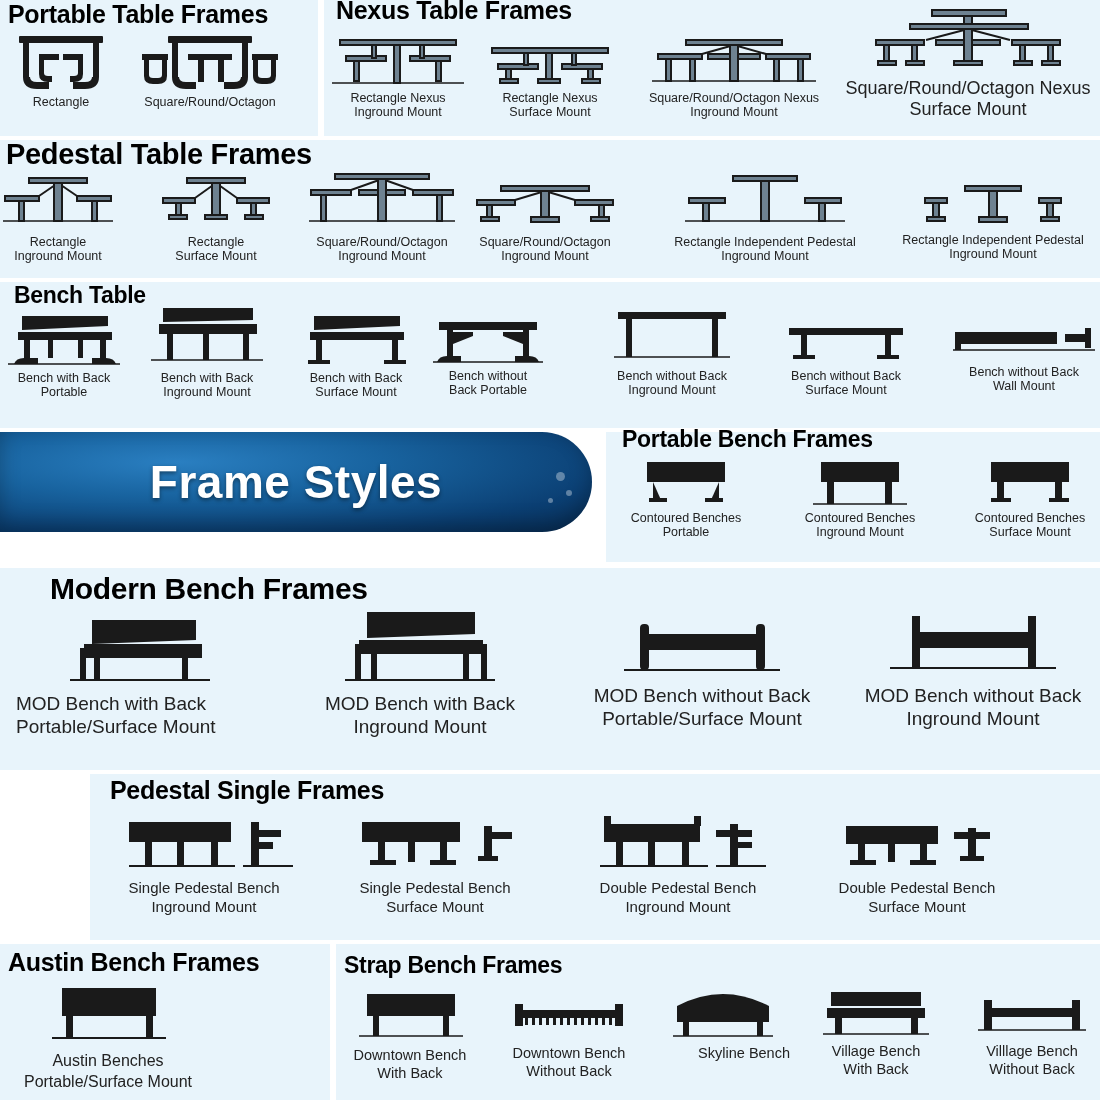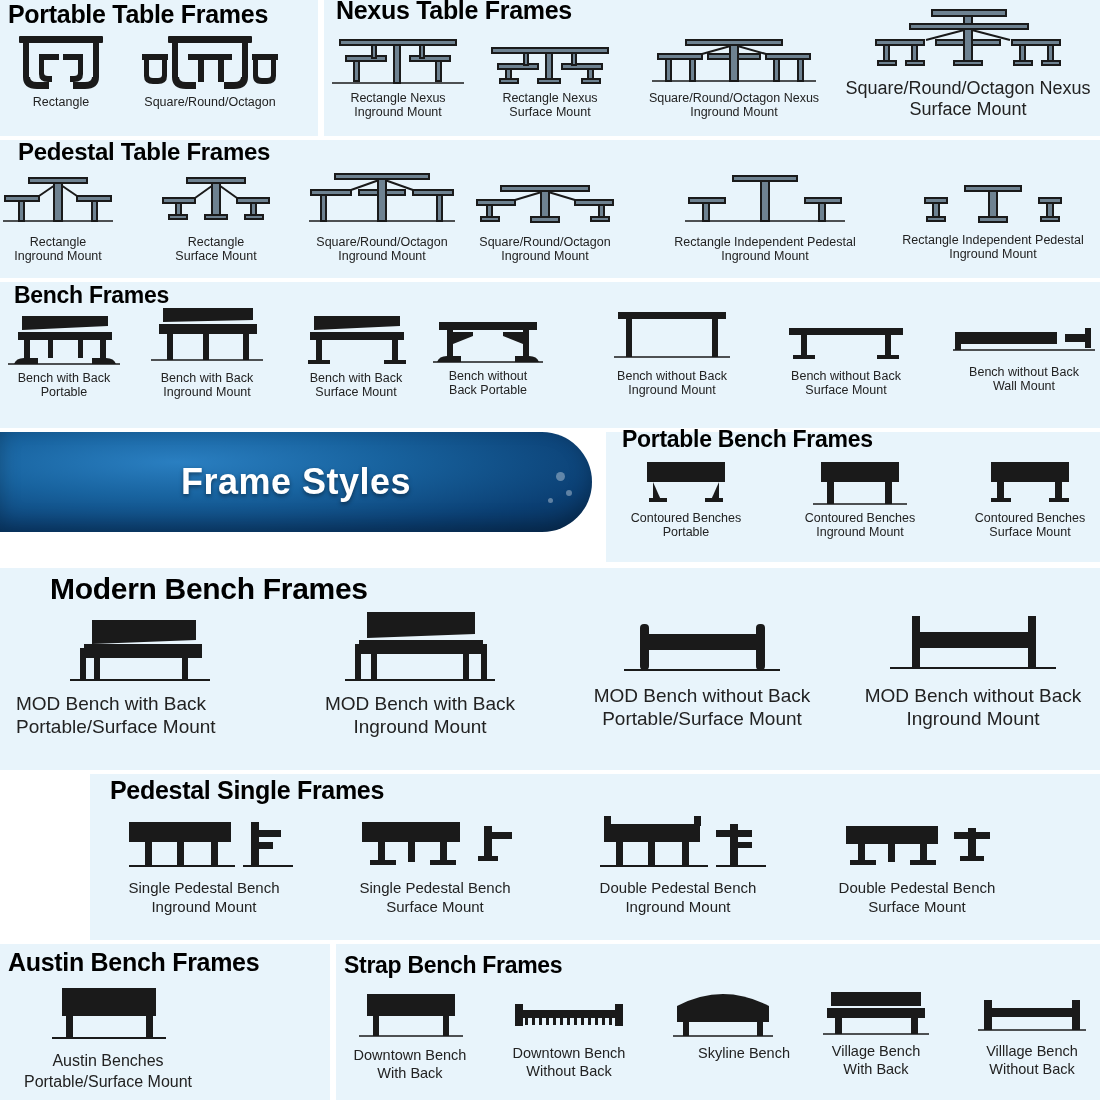--- a/index.html
+++ b/index.html
@@ -24,21 +24,21 @@
   .art svg{display:block;margin:0 auto;}
 
   
   .banner{
     position:absolute;left:0;top:432px;width:592px;height:100px;
     background:radial-gradient(ellipse at 30% 30%, #2a7fc1 0%, #18639f 35%, #0b3f73 75%, #072d55 100%);
     border-top-right-radius:50px;border-bottom-right-radius:50px;
     box-shadow:inset 0 -8px 20px rgba(0,0,0,.25);
   }
   .banner .btxt{
-    color:#fff;font-size:36px;font-weight:bold;
+    color:#fff;font-size:46px;font-weight:bold;
     text-align:center;line-height:100px;
     text-shadow:0 2px 4px rgba(0,0,0,.45);
     letter-spacing:0.5px;
   }
   .banner .dot{position:absolute;border-radius:50%;background:rgba(255,255,255,.35);}
 </style>
 </head>
 <body>
 
 <div class="panel" style="left:0;top:0;width:318px;height:136px;"></div>
@@ -46,22 +46,22 @@
 <div class="panel" style="left:0;top:140px;width:1100px;height:138px;"></div>
 <div class="panel" style="left:0;top:282px;width:1100px;height:146px;"></div>
 <div class="panel" style="left:606px;top:432px;width:494px;height:130px;"></div>
 <div class="panel" style="left:0;top:568px;width:1100px;height:202px;"></div>
 <div class="panel" style="left:90px;top:774px;width:1010px;height:166px;"></div>
 <div class="panel" style="left:0;top:944px;width:330px;height:156px;"></div>
 <div class="panel" style="left:336px;top:944px;width:764px;height:156px;"></div>
 
 <div class="sect-title" style="left:8px;top:0px;font-size:25px;">Portable Table Frames</div>
 <div class="sect-title" style="left:336px;top:-4px;font-size:25px;">Nexus Table Frames</div>
-<div class="sect-title" style="left:18px;top:138px;font-size:24px;">Pedestal Table Frames</div>
-<div class="sect-title" style="left:14px;top:282px;font-size:23px;">Bench Frames</div>
+<div class="sect-title" style="left:6px;top:138px;font-size:29px;">Pedestal Table Frames</div>
+<div class="sect-title" style="left:14px;top:282px;font-size:23px;">Bench Table</div>
 <div class="sect-title" style="left:622px;top:426px;font-size:23px;">Portable Bench Frames</div>
 <div class="sect-title" style="left:14px;top:572px;font-size:30px;margin-left:36px;">Modern Bench Frames</div>
 <div class="sect-title" style="left:110px;top:776px;font-size:25px;">Pedestal Single Frames</div>
 <div class="sect-title" style="left:8px;top:948px;font-size:25px;">Austin Bench Frames</div>
 <div class="sect-title" style="left:344px;top:952px;font-size:23px;">Strap Bench Frames</div>
 
 <div class="banner">
   <div class="btxt">Frame Styles</div>
   <span class="dot" style="left:556px;top:40px;width:9px;height:9px;"></span>
   <span class="dot" style="left:566px;top:58px;width:6px;height:6px;"></span>

